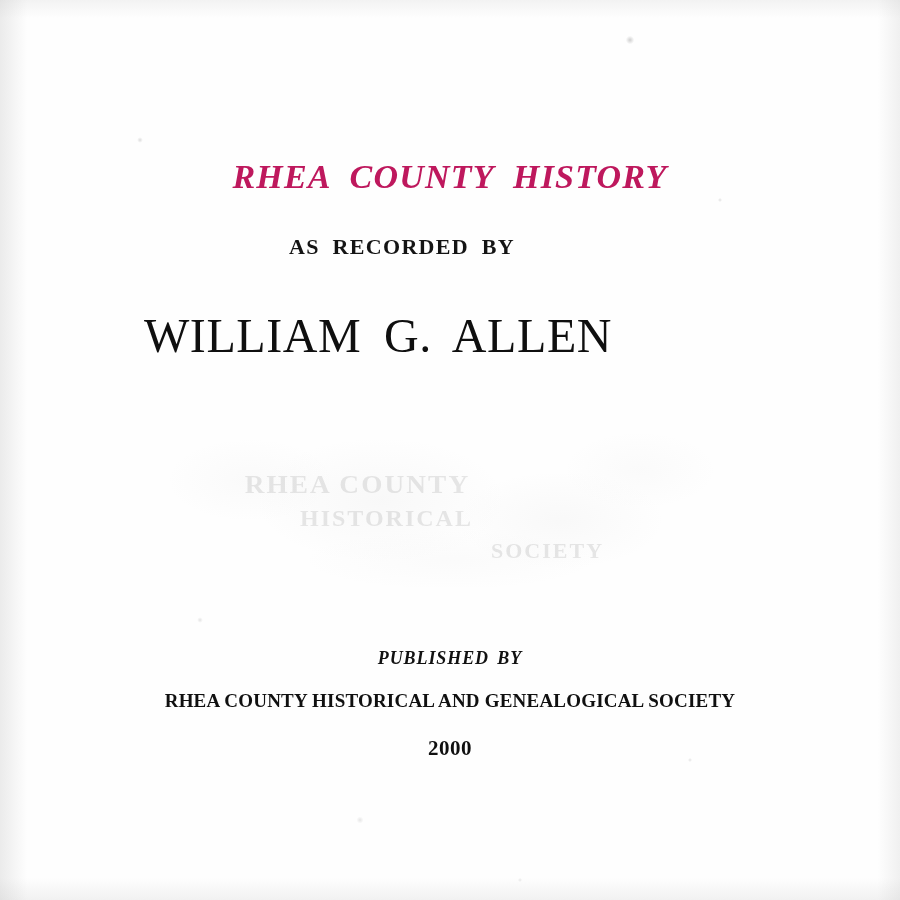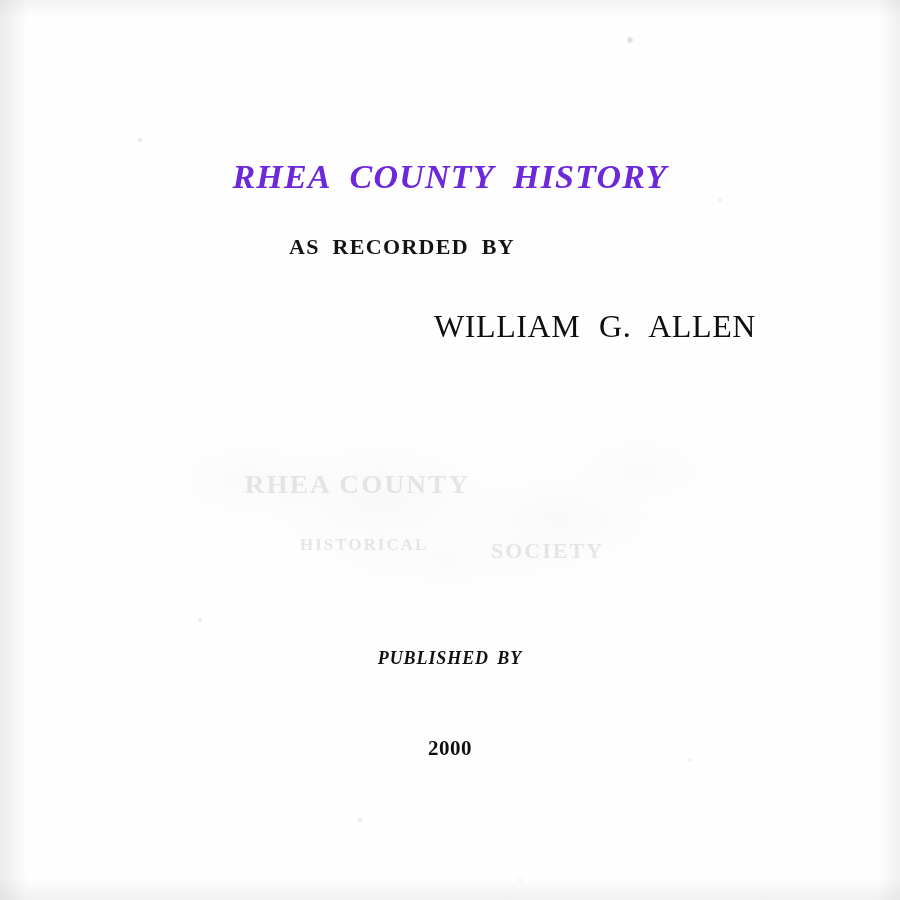--- a/index.html
+++ b/index.html
@@ -60,42 +60,42 @@
     position: absolute;
     top: 158px;
     left: 0;
     width: 900px;
     text-align: center;
     font-style: italic;
     font-weight: bold;
     font-size: 34px;
     letter-spacing: 1.2px;
     word-spacing: 10px;
-    color: #6d28d9;
+    color: #be185d;
   }
   .subtitle {
     position: absolute;
     top: 234px;
     left: 0;
     width: 804px;
     text-align: center;
     font-weight: bold;
     font-size: 22px;
     letter-spacing: 1.3px;
     word-spacing: 6px;
     color: #141414;
   }
   .author {
     position: absolute;
     top: 308px;
     left: 0;
     width: 756px;
-    text-align: right;
+    text-align: center;
     font-weight: normal;
-    font-size: 32px;
+    font-size: 48px;
     letter-spacing: 0.6px;
     word-spacing: 10px;
     color: #0f0f0f;
   }
   .published-by {
     position: absolute;
     top: 648px;
     left: 0;
     width: 900px;
     text-align: center;
@@ -141,32 +141,33 @@
   }
 </style>
 </head>
 <body>
 
 <div class="page">
 
   <div class="paper-texture"></div>
 
   <div class="ghost-block" style="top:470px; left:250px; font-size:26px; transform: scaleX(1.05);">RHEA COUNTY</div>
-  <div class="ghost-block" style="top:505px; left:300px; font-size:17px;margin-top:30px;">HISTORICAL</div>
+  <div class="ghost-block" style="top:505px; left:300px; font-size:24px;">HISTORICAL</div>
   <div class="ghost-block" style="top:538px; left:470px; font-size:22px;margin-left:21px;">SOCIETY</div>
 
   <div class="content">
 
     <div class="title-main">RHEA  COUNTY  HISTORY</div>
 
     <div class="subtitle">AS  RECORDED  BY</div>
 
     <div class="author">WILLIAM  G.  ALLEN</div>
 
     <div class="published-by">PUBLISHED BY</div>
 
+    <div class="publisher">RHEA COUNTY HISTORICAL AND GENEALOGICAL SOCIETY</div>
 
     <div class="year">2000</div>
 
   </div>
 
   <div class="edge-shade"></div>
 </div>
 
 </body></html>

